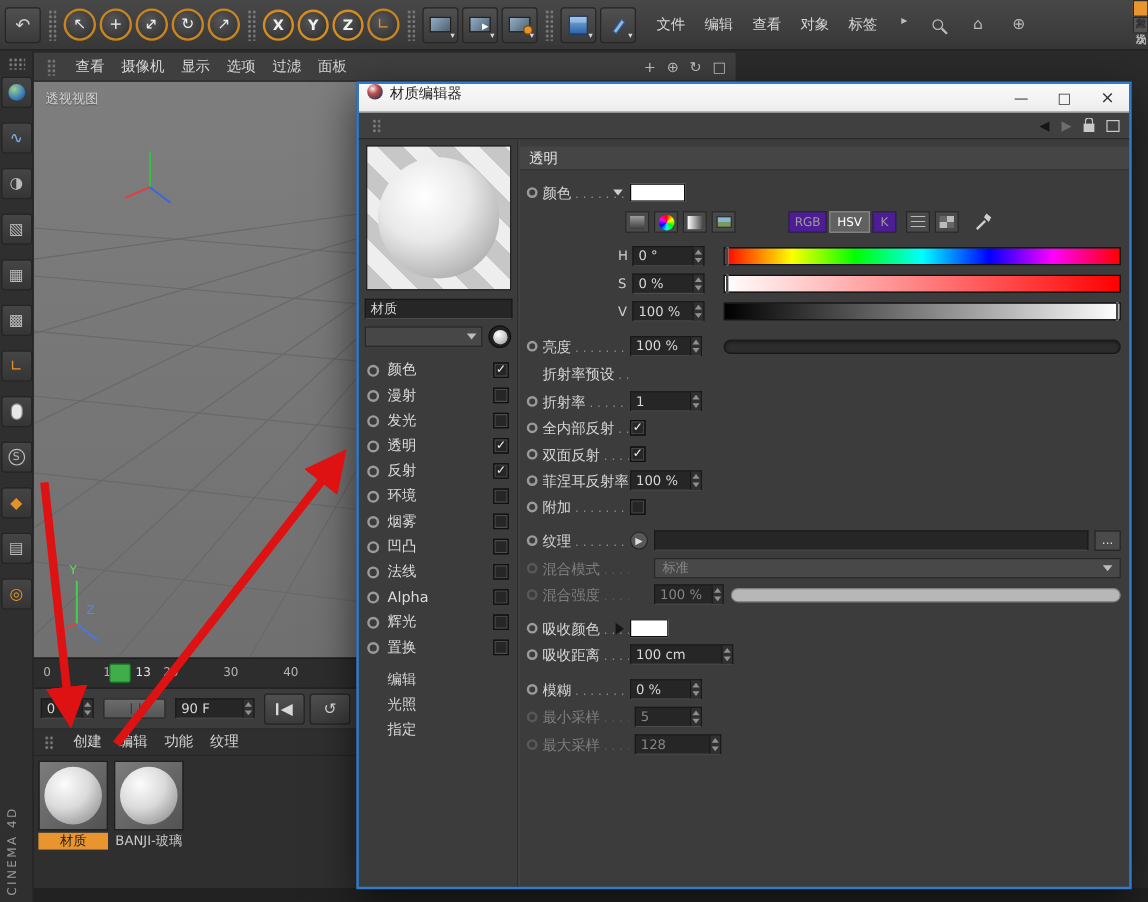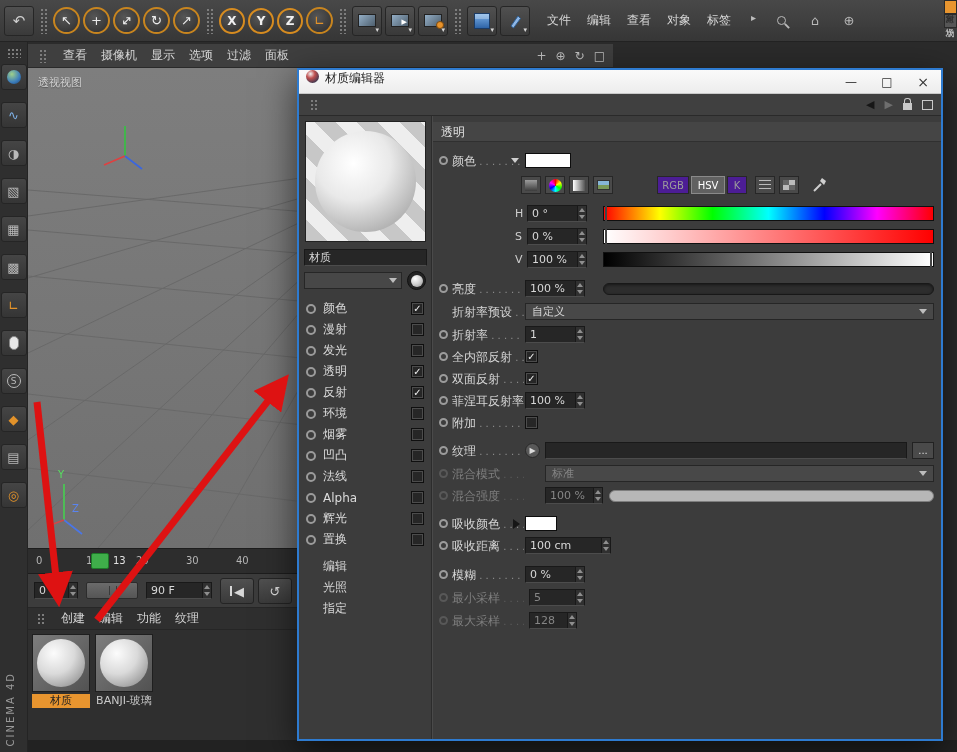--- a/index.html
+++ b/index.html
@@ -632,23 +632,20 @@
             <span class="spin">
               <i></i>
               <i></i>
             </span>
           </span>
         <span class="slider"></span>
       </div>
 
       <div class="prow" style="top:187px">
         <span class="plabel">折射率预设</span>
-        <span class="ddl" style="left:92px;width:409px">
-            <span>自定义</span>
-          </span>
       </div>
 
       <div class="prow" style="top:210px">
         <span class="dot"></span>
         <span class="plabel">折射率</span>
         <span class="field" style="left:92px;width:60px">
             <span class="fval">1</span>
             <span class="spin">
               <i></i>
               <i></i>
@@ -756,21 +753,21 @@
             <span class="spin">
               <i></i>
               <i></i>
             </span>
           </span>
       </div>
 
       <div class="prow off" style="top:496px">
         <span class="dot"></span>
         <span class="plabel">最大采样</span>
-        <span class="field" style="left:96px;width:48px">
+        <span class="field" style="left:96px;width:72px">
             <span class="fval">128</span>
             <span class="spin">
               <i></i>
               <i></i>
             </span>
           </span>
       </div>
 
     </div>
   </div>

